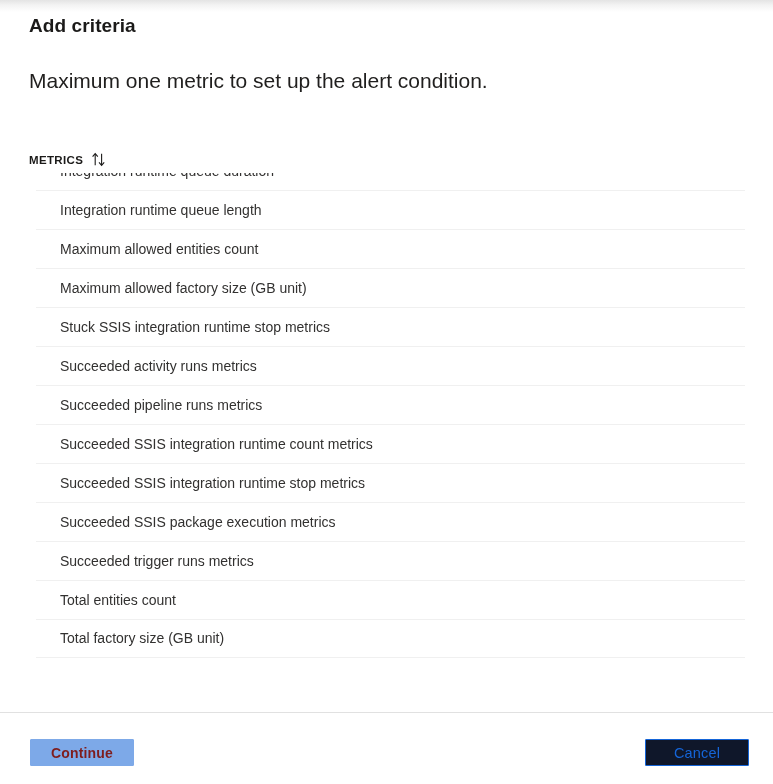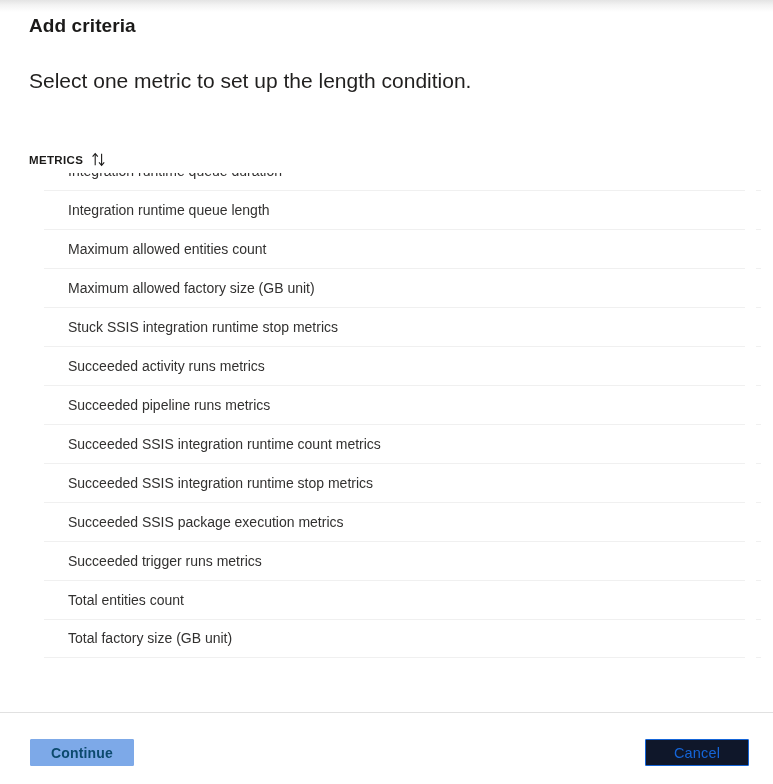--- a/index.html
+++ b/index.html
@@ -90,21 +90,21 @@
   .metric-list-wrap {
     position: absolute;
     left: 0;
     top: 173px;
     width: 773px;
     height: 512px;
     overflow: hidden;
   }
   .metric-list {
     position: absolute;
-    left: 16px;
+    left: 8px;
     top: -22px;           
     width: 751px;
     text-align: center;
   }
   .metric-row {
     position: relative;
     height: 39px;
     margin-left: 28px;
     width: 717px;
     box-sizing: border-box;
@@ -160,21 +160,21 @@
     border-radius: 1px;
     padding: 0 14px;
     cursor: pointer;
   }
   .btn-primary {
     left: 30px;
     top: 739px;
     min-width: 104px;
     background: #7da9e8;
     border: 1px solid #7da9e8;
-    color: #0c4a6e;
+    color: #7f1d1d;
   }
   .btn-secondary {
     left: 645px;
     top: 739px;
     min-width: 104px;
     background: #0f172a;
     border: 1px solid #1565d8;
     color: #1565d8;
     font-weight: 400;
     font-size: 14.5px;
@@ -182,21 +182,21 @@
 </style>
 </head>
 <body>
 
 <div class="blade">
 
   <div class="blade-top-gradient"></div>
 
   <div class="blade-title">Add criteria</div>
 
-  <div class="blade-subtitle">Select one metric to set up the length condition.</div>
+  <div class="blade-subtitle">Maximum one metric to set up the alert condition.</div>
 
   <div class="list-header">
     <span class="list-header-label">METRICS</span>
     <span class="sort-icon">
       <svg width="18" height="15" viewBox="0 0 18 15" aria-hidden="true">
 
         <path d="M4.2 13.2 L4.2 2.0" stroke="#1b1a19" stroke-width="1.1" fill="none"></path>
         <path d="M1.6 4.7 L4.2 1.7 L6.8 4.7" stroke="#1b1a19" stroke-width="1.1" fill="none"></path>
 
         <path d="M10.6 1.8 L10.6 13.0" stroke="#1b1a19" stroke-width="1.1" fill="none"></path>

